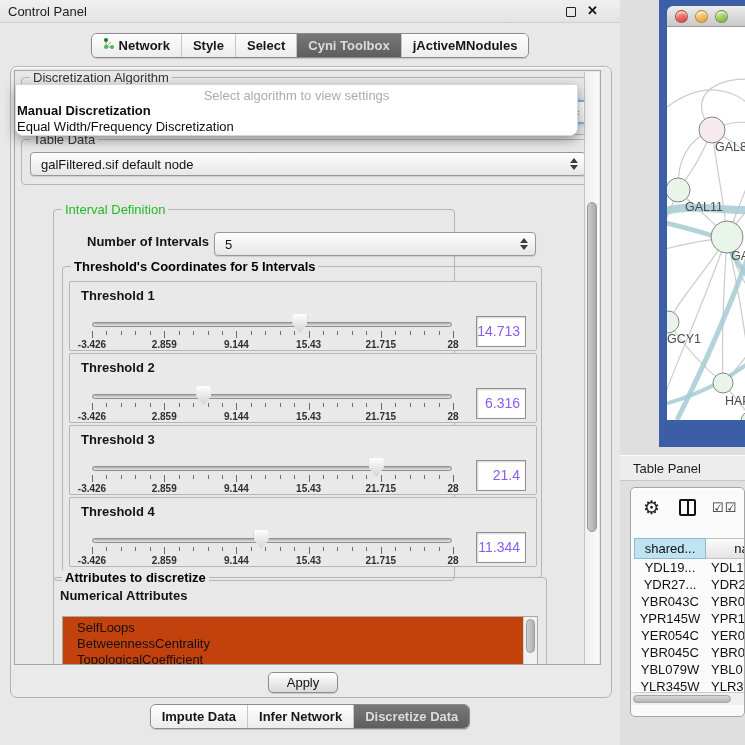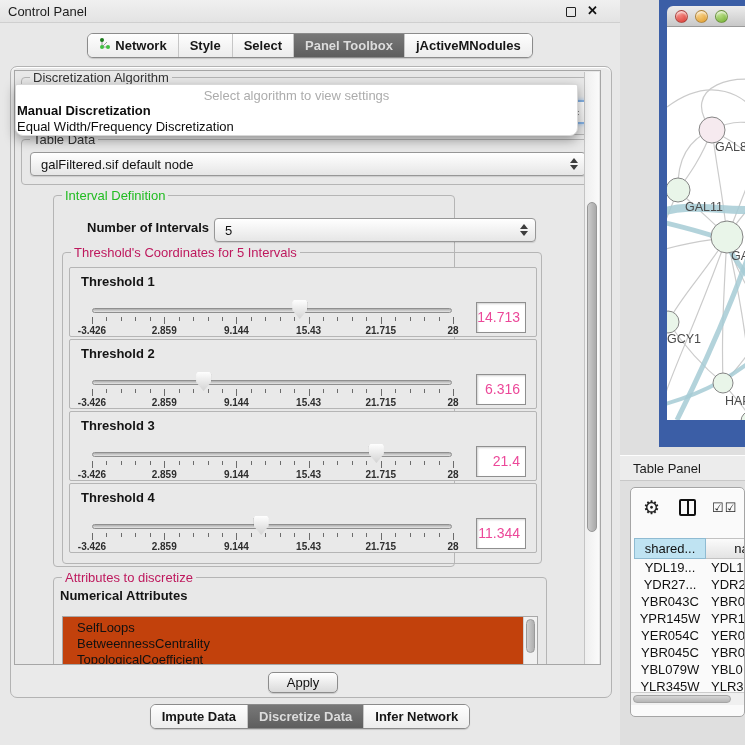--- a/index.html
+++ b/index.html
@@ -23,51 +23,51 @@
   .tab.selected { background:linear-gradient(#787878,#5E5E5E); color:#DCDCDC; }
 
   
   .outer-panel { position:absolute; left:10px; top:66px; width:602px; height:632px; background:#EAEAEA; border:1px solid #B3B3B3; border-radius:7px; box-shadow:inset 0 1px 0 #fff; }
   .viewport { position:absolute; left:3px; top:3px; width:587px; height:595px; border:1px solid #A6A6A6; background:#E8E8E8; overflow:hidden; }
 
   
   .group { position:absolute; border:1px solid #B5B5B5; border-radius:4px; }
   .gtitle { position:absolute; top:-8px; left:8px; font-size:13px; background:#E8E8E8; padding:0 3px; color:#333; white-space:nowrap; }
   .gtitle.green { color:#21BC21; }
-  .gtitle.blue  { color:#be185d; }
+  .gtitle.blue  { color:#000000;font-weight:bold; }
 
   .combo { position:absolute; height:24px; border:1px solid #979797; border-radius:4px; background:linear-gradient(#FFFFFF,#E6E6E6); box-shadow:0 1px 1px rgba(0,0,0,.12); }
   .combo .cv { position:absolute; left:10px; top:4px; font-size:13px; color:#111; }
   .stepper { position:absolute; right:7px; top:5px; display:flex; flex-direction:column; gap:2px; }
   .stepper i { width:0; height:0; border-left:4px solid transparent; border-right:4px solid transparent; }
   .stepper i.up { border-bottom:5px solid #3d3d3d; }
   .stepper i.dn { border-top:5px solid #3d3d3d; }
 
   .disc-group { left:6px; top:6px; width:572px; height:58px; }
   .focus-combo { left:6px; top:22px; width:560px; border:2px solid #84B1E4; box-shadow:0 0 4px #9CC3EE; background:linear-gradient(#FFF,#EDEDED); }
 
   .td-group { left:6px; top:68px; width:572px; height:46px; }
   .td-combo { left:8px; top:12px; width:556px; }
 
-  .id-group { left:38px; top:124px; width:402px; height:372px;padding-left:20px; }
+  .id-group { left:38px; top:138px; width:402px; height:372px;padding-left:20px; }
   .noi-label { position:absolute; left:33px; top:24px; font-size:13px; font-weight:bold; color:#141414; }
   .noi-combo { left:160px; top:22px; width:322px; }
 
   .th-group { position:absolute; left:8px; top:56px; width:480px; height:312px; border:1px solid #B5B5B5; border-radius:4px; }
 
   .th-row { position:absolute; left:6px; width:468px; height:70px; border:1px solid #B5B5B5; background:#E9E9E9; border-radius:2px; }
   .th-label { position:absolute; left:11px; top:6px; font-size:13px; font-weight:bold; color:#141414; }
   .track { position:absolute; left:22px; top:40px; width:360px; height:5px; border:1px solid #8F8F8F; border-radius:3px; background:linear-gradient(#ADADAD,#E6E6E6); }
   .thumb { position:absolute; top:32px; width:15px; height:19px; background:linear-gradient(#FEFEFE,#D3D3D3); clip-path:polygon(10% 0,90% 0,100% 12%,100% 52%,50% 100%,0 52%,0 12%); filter:drop-shadow(0 0 1px rgba(0,0,0,.65)); }
   .ticks { position:absolute; left:22px; top:49px; width:361px; height:8px; }
   .tick { position:absolute; top:0; width:1px; height:4px; background:#6B6B6B; }
   .tick.major { height:7px; }
   .tick-labels { position:absolute; left:22px; top:57px; width:361px; height:12px; }
   .tick-labels span { position:absolute; transform:translateX(-50%); font-size:10px; font-weight:bold; color:#2e2e2e; white-space:nowrap; }
-  .val-box { position:absolute; left:406px; top:34px; width:50px; height:31px; background:#fff; border:1px solid #8F8F8F; box-shadow:inset 1px 1px 2px rgba(0,0,0,.18); font-size:14px; color:#ec4899; text-align:right; line-height:29px; padding-right:5px; }
+  .val-box { position:absolute; left:406px; top:34px; width:50px; height:31px; background:#fff; border:1px solid #8F8F8F; box-shadow:inset 1px 1px 2px rgba(0,0,0,.18); font-size:14px; color:#8b5cf6; text-align:right; line-height:29px; padding-right:5px; }
 
   .attr-group { left:38px; top:506px; width:494px; height:100px; }
   .attr-sub { position:absolute; left:6px; top:10px; font-size:13px; font-weight:bold; color:#141414; }
   .attr-list { position:absolute; left:8px; top:38px; width:476px; height:70px; background:#c2410c; border:1px solid #A8A8A8; overflow:hidden; }
   .attr-list ul { list-style:none; padding:3px 0 0 14px; }
   .attr-list li { font-size:13px; color:#111; line-height:16px; }
   .list-scroll { position:absolute; right:0; top:0; width:14px; height:100%; background:#F1F1F1; border-left:1px solid #CFCFCF; }
   .list-scroll .lthumb { position:absolute; left:2px; top:2px; width:9px; height:34px; border-radius:5px; background:linear-gradient(90deg,#CFCFCF,#AFAFAF); border:1px solid #9A9A9A; }
 
   .v-scroll { position:absolute; right:1px; top:1px; width:15px; height:593px; background:linear-gradient(90deg,#EFEFEF,#FAFAFA); border-left:1px solid #C4C4C4; }
@@ -141,21 +141,21 @@
         </span>
         <span>Network</span>
       </div>
       <div class="tab">
           <span>Style</span>
         </div>
       <div class="tab">
           <span>Select</span>
         </div>
       <div class="tab selected">
-          <span>Panel Toolbox</span>
+          <span>Cyni Toolbox</span>
         </div>
       <div class="tab">
           <span>jActiveMNodules</span>
         </div>
     </div>
   </nav>
 
   <div class="outer-panel">
     <div class="viewport">
 
@@ -389,25 +389,25 @@
     </div>
 
     <div class="apply-btn" role="button">Apply</div>
   </div>
 
   <nav class="tabbar bottom">
     <div class="pill">
       <div class="tab">
           <span>Impute Data</span>
         </div>
+      <div class="tab">
+          <span>Infer Network</span>
+        </div>
       <div class="tab selected">
           <span>Discretize Data</span>
-        </div>
-      <div class="tab">
-          <span>Infer Network</span>
         </div>
     </div>
   </nav>
 
   <div class="algo-popup">
     <span class="hint">Select algorithm to view settings</span>
     <span class="opt bold">Manual Discretization</span>
     <span class="opt">Equal Width/Frequency Discretization</span>
   </div>
 </section>

